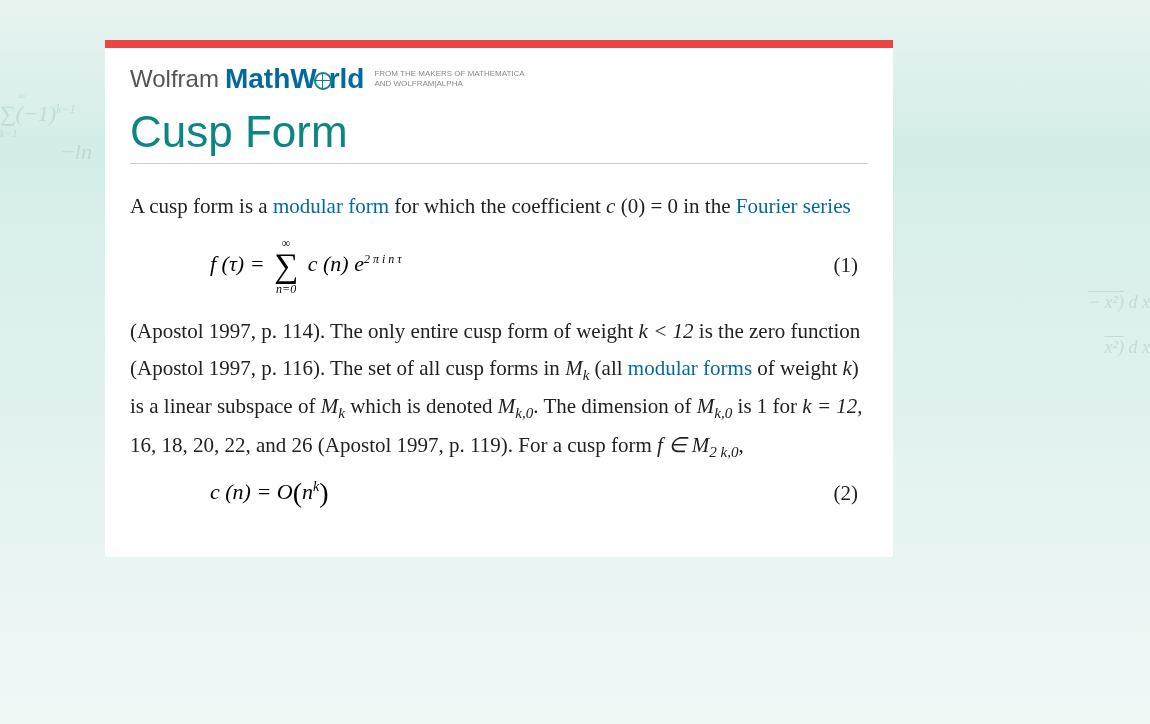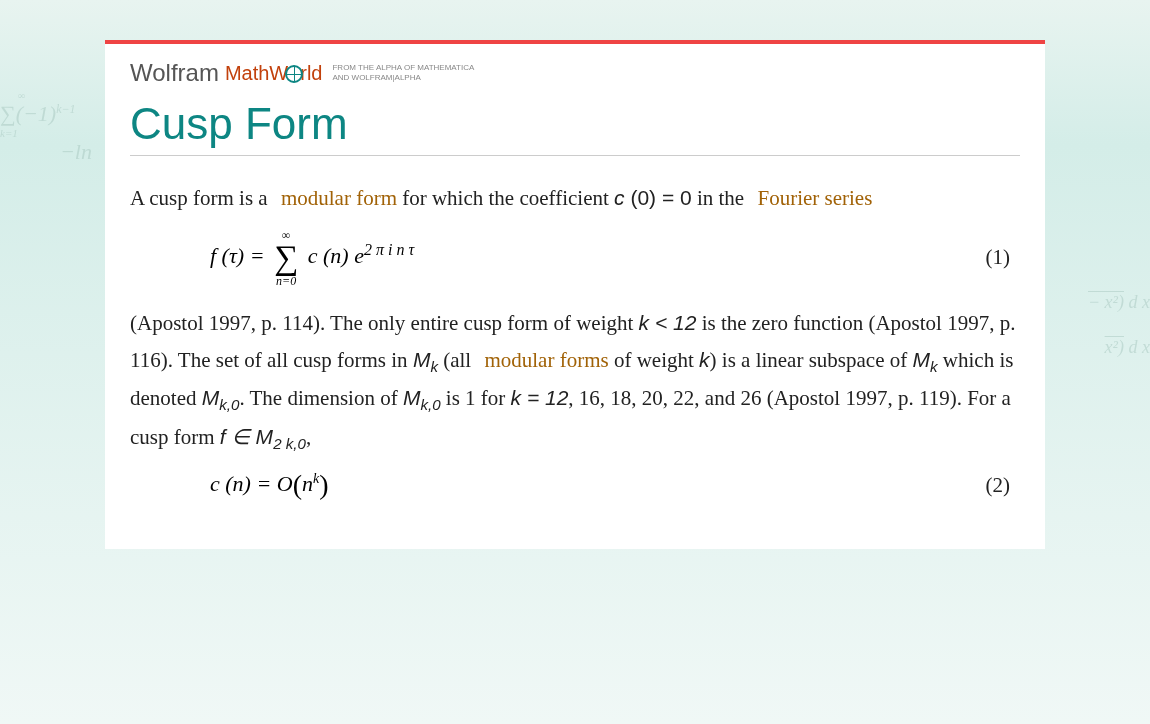--- a/index.html
+++ b/index.html
@@ -28,42 +28,42 @@
   font-size: 18px;
   opacity: 0.5;
   font-family: 'Times New Roman', serif;
   text-align: right;
   line-height: 2.5;
 }
 .content-card {
   position: absolute;
   left: 105px;
   top: 40px;
-  width: 940px;
+  width: 788px;
   background: #fff;
-  border-top: 4px solid #ef4444;
+  border-top: 8px solid #ef4444;
   padding: 15px 25px 30px 25px;
 }
 .brand-row {
   display: flex;
   align-items: center;
   gap: 6px;
   margin-bottom: 12px;
 }
 .brand-wolfram {
   font-family: 'Helvetica Neue', Arial, sans-serif;
   font-size: 24px;
   color: #555;
   font-weight: 400;
 }
 .brand-mathworld {
   font-family: 'Helvetica Neue', Arial, sans-serif;
-  font-size: 20px;
-  color: #c2410c;
-  font-weight: 400;
+  font-size: 28px;
+  color: #0369a1;
+  font-weight: 700;
 }
 .brand-globe {
   display: inline-block;
   width: 18px; height: 18px;
   border: 2px solid #0d8683;
   border-radius: 50%;
   position: relative;
   margin: 0 -3px;
   vertical-align: middle;
 }
@@ -89,23 +89,23 @@
   padding-bottom: 6px;
   border-bottom: 1px solid #ccc;
   margin-bottom: 24px;
 }
 .body-text {
   font-size: 21px;
   color: #222;
   line-height: 1.75;
   margin-bottom: 12px;
 }
-.link { color: #a16207; text-decoration: none; margin-left: 8px; }
+.link { color: #0369a1; text-decoration: none; }
 .math-inline {
-  font-family: Liberation Sans, sans-serif;
+  font-family: Liberation Serif, serif;
   font-style: italic;
 }
 .math-var { font-style: italic; }
 .math-sub { font-size: 0.72em; vertical-align: sub; font-style: italic; }
 .eq-block {
   display: flex;
   align-items: center;
   margin: 12px 0 18px 0;
   padding-left: 80px;
 }
@@ -151,39 +151,39 @@
 </div>
 
 <div class="content-card">
 
   <div class="brand-row">
     <span class="brand-wolfram">Wolfram</span>
     <span class="brand-mathworld">
       <span>MathW</span><span class="brand-globe"></span><span>rld</span>
     </span>
     <span class="brand-tagline">
-      <span>FROM THE ALPHA OF MATHEMATICA</span><br><span>AND WOLFRAM|ALPHA</span>
+      <span>FROM THE MAKERS OF MATHEMATICA</span><br><span>AND WOLFRAM|ALPHA</span>
     </span>
   </div>
 
   <h1 class="page-title">Cusp Form</h1>
 
   <p class="body-text">
     <span>A cusp form is a </span><a class="link">modular form</a><span> for which the coefficient </span><span class="math-inline"><span class="math-var">c</span><span style="font-style:normal"> (0) = 0</span></span><span> in the </span><a class="link">Fourier series</a>
   </p>
 
   <div class="eq-block">
     <div class="eq-content">
       <span>f (τ) = </span>
       <span class="sum-sign">
         <span class="sum-top">∞</span>
         <span class="sum-sigma">∑</span>
         <span class="sum-bot">n=0</span>
       </span>
-      <span>c (n) e</span><sup style="font-size:16px">2 π i n τ</sup>
+      <span>c (n) e</span><sup style="font-size:12px">2 π i n τ</sup>
     </div>
     <div class="eq-num">(1)</div>
   </div>
 
   <p class="body-text">
     <span>(Apostol 1997, p. 114). The only entire cusp form of weight </span><span class="math-inline">k &lt; 12</span><span> is the zero function (Apostol 1997, p. 116). The set of all cusp forms in </span><span class="math-inline"><span>M</span><span class="math-sub">k</span></span><span> (all </span><a class="link">modular forms</a><span> of weight </span><span class="math-inline">k</span><span>) is a linear subspace of </span><span class="math-inline"><span>M</span><span class="math-sub">k</span></span><span> which is denoted </span><span class="math-inline"><span>M</span><span class="math-sub">k,0</span></span><span>. The dimension of </span><span class="math-inline"><span>M</span><span class="math-sub">k,0</span></span><span> is 1 for </span><span class="math-inline">k = 12</span><span>, 16, 18, 20, 22, and 26 (Apostol 1997, p. 119). For a cusp form </span><span class="math-inline"><span>f ∈ M</span><span class="math-sub">2 k,0</span></span><span>,</span>
   </p>
 
   <div class="eq-block">
     <div class="eq-content">

